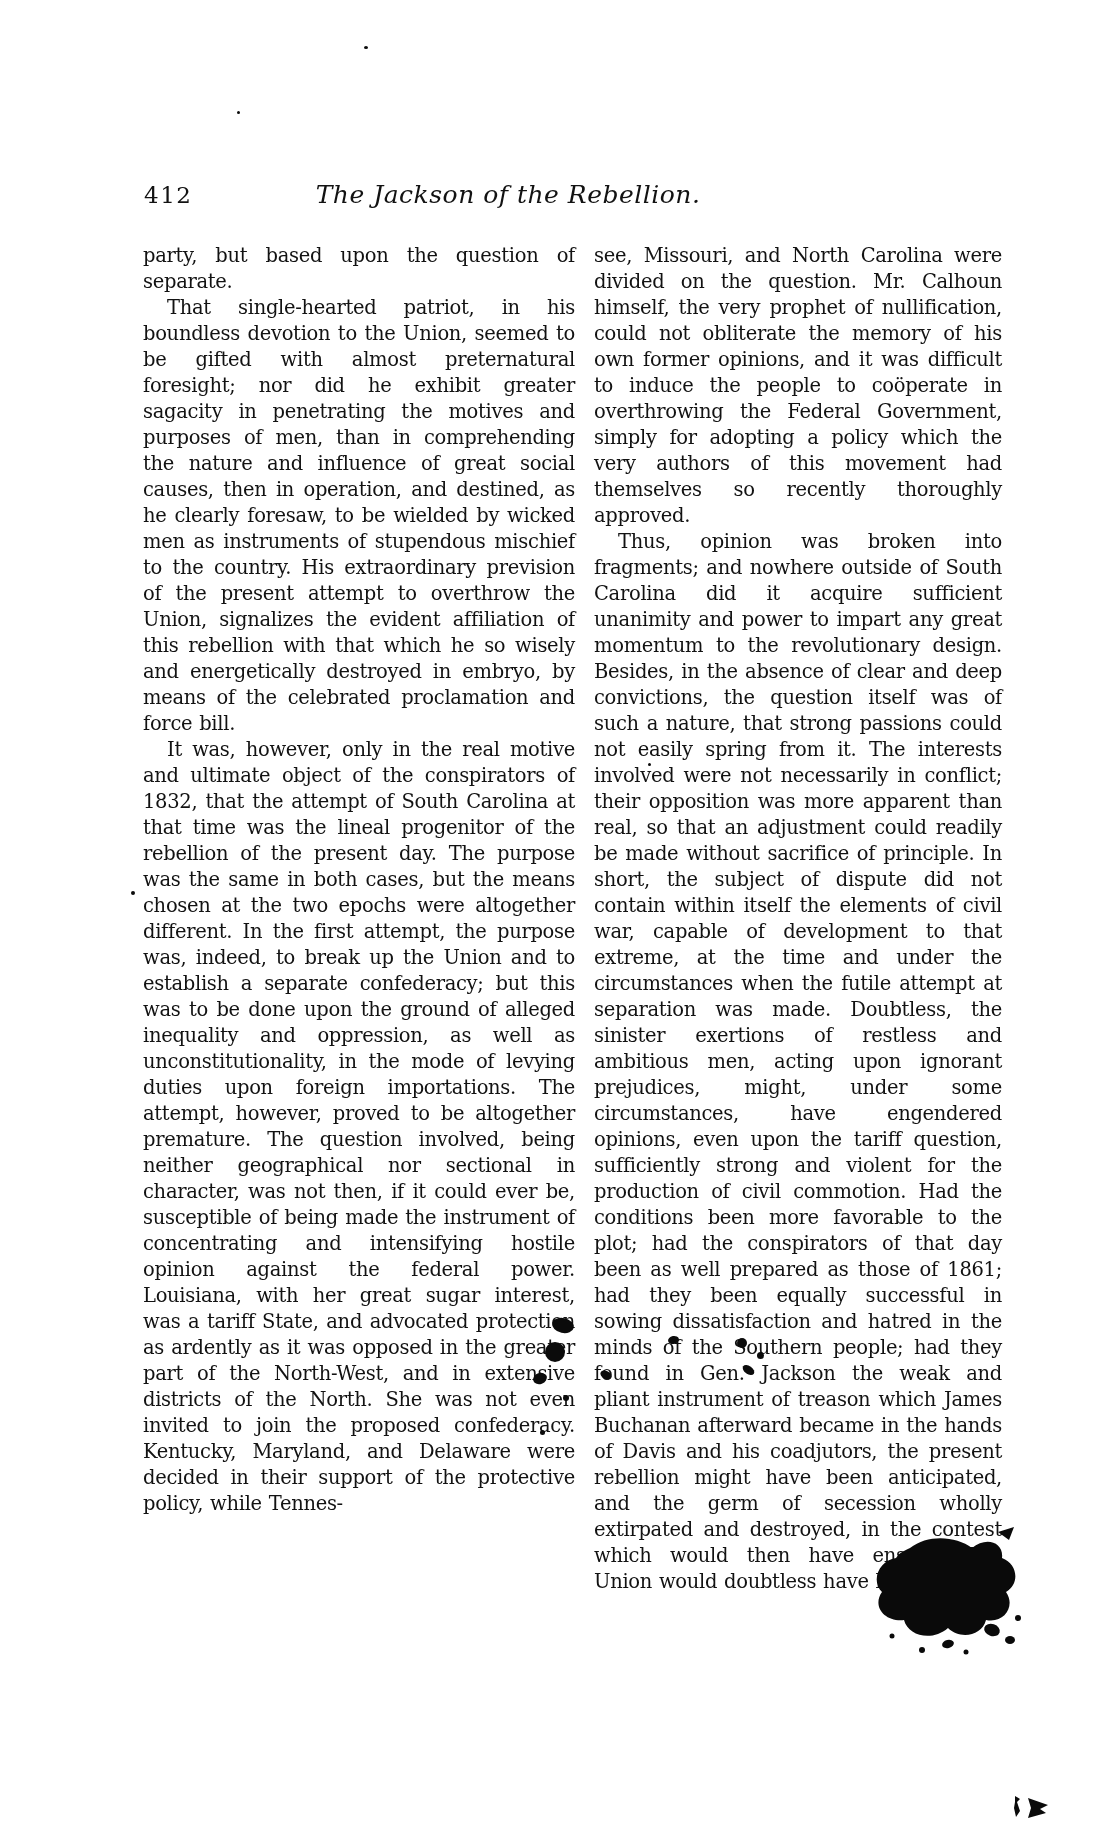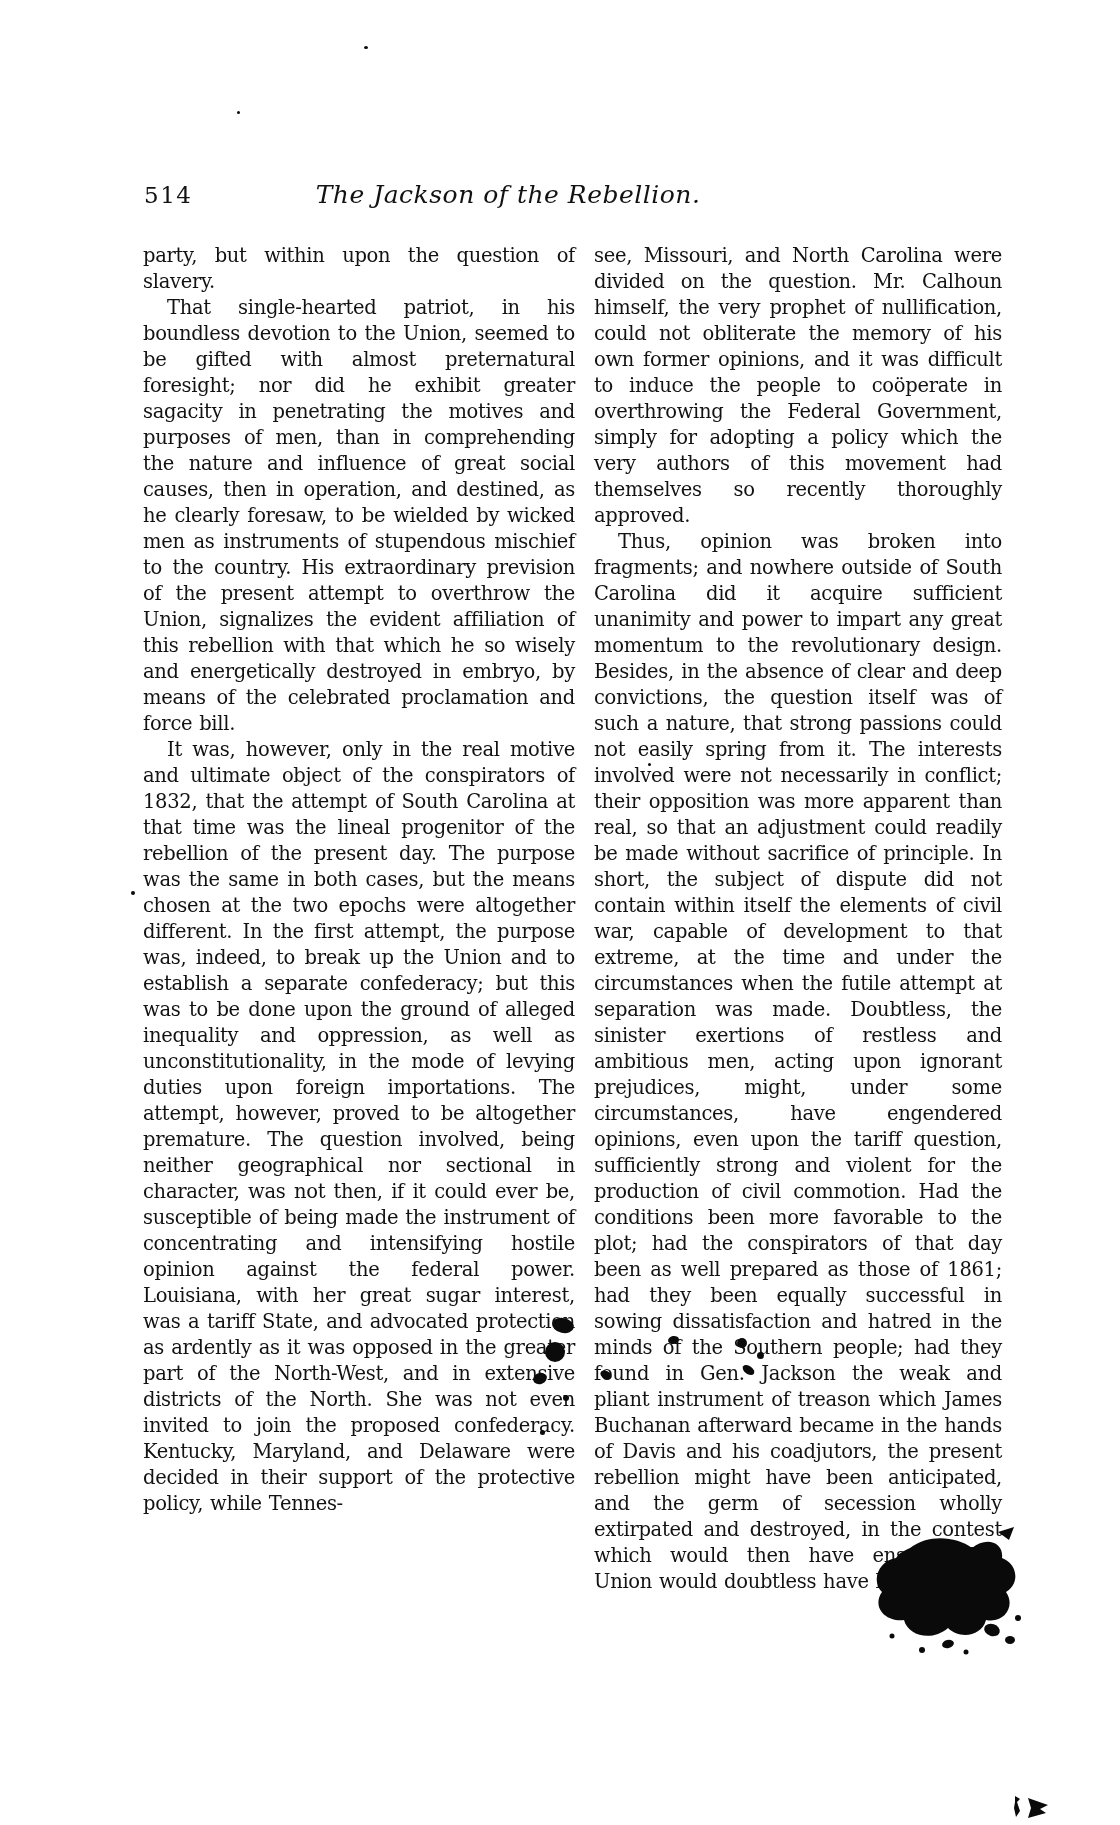--- a/index.html
+++ b/index.html
@@ -38,27 +38,27 @@
   
   .speck{position:absolute;background:#0b0b0b;border-radius:50%;}
   .artifact-svg{position:absolute;}
 </style>
 </head>
 <body>
 
 <div class="page">
 
   <header class="page-header">
-    <span class="page-number">514</span>
+    <span class="page-number">412</span>
     <span class="running-title">The Jackson of the Rebellion.</span>
   </header>
 
   <div class="columns">
     <div class="col col-left" id="col-left">
-        <p class="para">party, but within upon the question of slavery.</p>
+        <p class="para">party, but based upon the question of separate.</p>
         <p class="para indent">That single-hearted patriot, in his boundless devotion to the Union, seemed to be gifted with almost preternatural foresight; nor did he exhibit greater sagacity in penetrating the motives and purposes of men, than in comprehending the nature and influence of great social causes, then in operation, and destined, as he clearly foresaw, to be wielded by wicked men as instruments of stupendous mischief to the country. His extraordinary prevision of the present attempt to overthrow the Union, signalizes the evident affiliation of this rebellion with that which he so wisely and energetically destroyed in embryo, by means of the celebrated proclamation and force bill.</p>
         <p class="para indent">It was, however, only in the real motive and ultimate object of the conspirators of 1832, that the attempt of South Carolina at that time was the lineal progenitor of the rebellion of the present day. The purpose was the same in both cases, but the means chosen at the two epochs were altogether different. In the first attempt, the purpose was, indeed, to break up the Union and to establish a separate confederacy; but this was to be done upon the ground of alleged inequality and oppression, as well as unconstitutionality, in the mode of levying duties upon foreign importations. The attempt, however, proved to be altogether premature. The question involved, being neither geographical nor sectional in character, was not then, if it could ever be, susceptible of being made the instrument of concentrating and intensifying hostile opinion against the federal power. Louisiana, with her great sugar interest, was a tariff State, and advocated protection as ardently as it was opposed in the greater part of the North-West, and in extensive districts of the North. She was not even invited to join the proposed confederacy. Kentucky, Maryland, and Delaware were decided in their support of the protective policy, while Tennes-</p>
       </div>
     <div class="col col-right" id="col-right">
         <p class="para">see, Missouri, and North Carolina were divided on the question. Mr. Calhoun himself, the very prophet of nullification, could not obliterate the memory of his own former opinions, and it was difficult to induce the people to coöperate in overthrowing the Federal Government, simply for adopting a policy which the very authors of this movement had themselves so recently thoroughly approved.</p>
         <p class="para indent">Thus, opinion was broken into fragments; and nowhere outside of South Carolina did it acquire sufficient unanimity and power to impart any great momentum to the revolutionary design. Besides, in the absence of clear and deep convictions, the question itself was of such a nature, that strong passions could not easily spring from it. The interests involved were not necessarily in conflict; their opposition was more apparent than real, so that an adjustment could readily be made without sacrifice of principle. In short, the subject of dispute did not contain within itself the elements of civil war, capable of development to that extreme, at the time and under the circumstances when the futile attempt at separation was made. Doubtless, the sinister exertions of restless and ambitious men, acting upon ignorant prejudices, might, under some circumstances, have engendered opinions, even upon the tariff question, sufficiently strong and violent for the production of civil commotion. Had the conditions been more favorable to the plot; had the conspirators of that day been as well prepared as those of 1861; had they been equally successful in sowing dissatisfaction and hatred in the minds of the Southern people; had they found in Gen. Jackson the weak and pliant instrument of treason which James Buchanan afterward became in the hands of Davis and his coadjutors, the present rebellion might have been anticipated, and the germ of secession wholly extirpated and destroyed, in the contest which would then have ensued. The Union would doubtless have been main-</p>
       </div>
   </div>
 
   <svg class="artifact-svg" style="left:852px;top:1526px;" width="172" height="134" viewBox="0 0 172 134" aria-hidden="true">

